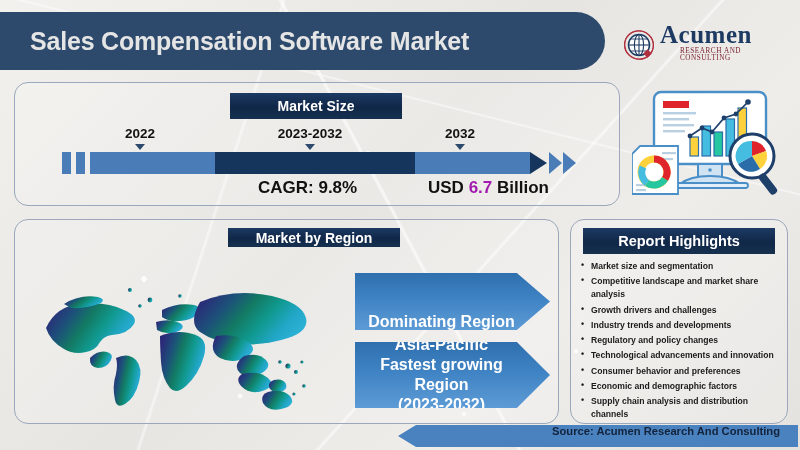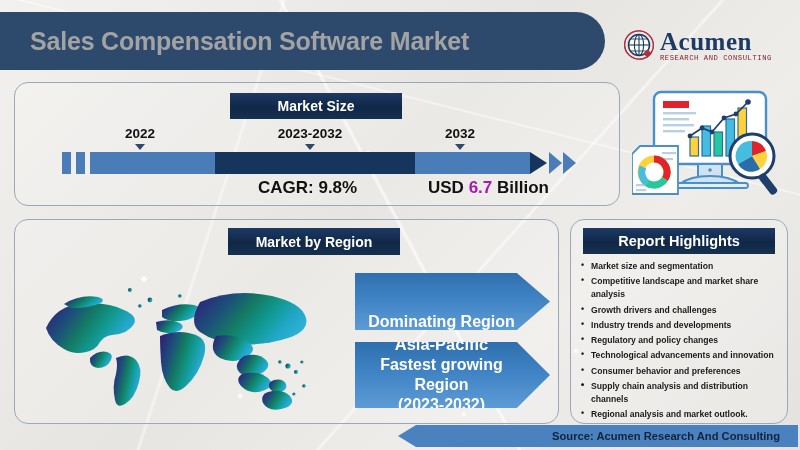--- a/index.html
+++ b/index.html
@@ -29,40 +29,41 @@
   }
 
   
   #header-bar{
     position:absolute; left:-20px; top:12px; width:625px; height:58px;
     background:#2d4a6d;
     border-radius:0 40px 40px 0;
     display:flex; align-items:center;
   }
   #page-title{
-    color:#a3a3a3; font-size:25px; font-weight:bold;
+    color:#e5e5e5; font-size:25px; font-weight:bold;
     margin-left:50px; letter-spacing:-.2px;
     white-space:nowrap;
   }
   #logo{
     position:absolute; right:8px; top:14px;
     width:170px; height:48px;
     display:flex; align-items:flex-end; gap:4px;
   }
   #logo-globe{ width:34px; height:34px; position:relative; flex:0 0 auto; }
   #logo-text{ display:flex; flex-direction:column; line-height:1; }
   #logo-name{
     font-family:"Liberation Serif", serif;
     font-size:25px; font-weight:bold; color:#1d3a63;
     letter-spacing:.5px;
   }
   #logo-tag{
-    font-family:Liberation Mono, monospace;
+    font-family:Liberation Serif, serif;
     font-size:7.2px; color:#7b2230; letter-spacing:.55px;
     margin-top:1px;
+    margin-left:20px;
   }
 
   
   .panel{
     position:absolute;
     background:rgba(255,255,255,.18);
     border:1.3px solid #9aa8bb;
     border-radius:14px;
   }
   #panel-market{ left:14px; top:82px; width:606px; height:124px; }
@@ -70,21 +71,21 @@
   #panel-highlights{ left:570px; top:219px; width:218px; height:205px; }
 
   
   .chip{
     position:absolute;
     background:linear-gradient(180deg,#1d3a63 0%,#102748 55%,#16314f 100%);
     color:#fff; font-weight:bold; text-align:center;
     display:flex; align-items:center; justify-content:center;
   }
   #chip-market-size{ left:230px; top:93px; width:172px; height:26px; font-size:14px; }
-  #chip-market-region{ left:228px; top:228px; width:172px; height:27px; font-size:14px; }
+  #chip-market-region{ left:228px; top:228px; width:172px; height:19px; font-size:14px; }
   #chip-report-highlights{ left:583px; top:228px; width:192px; height:26px; font-size:14.5px;text-align:center; }
 
   
   #tl-tick-a{ position:absolute; left:62px; top:152px; width:9px;  height:22px; background:#4a7cb8; }
   #tl-tick-b{ position:absolute; left:76px; top:152px; width:9px;  height:22px; background:#4a7cb8; }
   #tl-seg-1 { position:absolute; left:90px; top:152px; width:125px; height:22px; background:#4a7cb8; }
   #tl-seg-2 { position:absolute; left:215px;top:152px; width:200px; height:22px; background:#16355c; }
   #tl-seg-3 { position:absolute; left:415px;top:152px; width:115px; height:22px; background:#4a7cb8; }
   #tl-arrowhead{
     position:absolute; left:530px; top:152px; width:0; height:0;
@@ -157,21 +158,21 @@
   }
   .highlight-bullet{
     position:absolute; left:3px; top:-1px; font-size:9px;
   }
 
   
   #source-bar{
     position:absolute; left:398px; top:425px; width:400px; height:22px;
     background:#4a82bf;
     clip-path:polygon(18px 0, 100% 0, 100% 100%, 18px 100%, 0 50%);
-    display:flex; align-items:center; justify-content:flex-end;
+    display:flex; align-items:flex-start; justify-content:flex-end;
   }
   #source-text{
     color:#13233b; font-size:11.2px; font-weight:bold;
     margin-right:18px; white-space:nowrap;
   }
 </style>
 </head>
 <body>
 
 <div id="bg-texture"></div>
@@ -346,20 +347,20 @@
 <div id="chip-report-highlights" class="chip">Report Highlights</div>
 
 <div id="highlight-list">
     <div class="highlight-item"><span class="highlight-bullet">•</span><span>Market size and segmentation</span></div>
     <div class="highlight-item"><span class="highlight-bullet">•</span><span>Competitive landscape and market share analysis</span></div>
     <div class="highlight-item"><span class="highlight-bullet">•</span><span>Growth drivers and challenges</span></div>
     <div class="highlight-item"><span class="highlight-bullet">•</span><span>Industry trends and developments</span></div>
     <div class="highlight-item"><span class="highlight-bullet">•</span><span>Regulatory and policy changes</span></div>
     <div class="highlight-item"><span class="highlight-bullet">•</span><span>Technological advancements and innovation</span></div>
     <div class="highlight-item"><span class="highlight-bullet">•</span><span>Consumer behavior and preferences</span></div>
-    <div class="highlight-item"><span class="highlight-bullet">•</span></div>
+    <div class="highlight-item"><span class="highlight-bullet">•</span><span>Economic and demographic factors</span></div>
     <div class="highlight-item"><span class="highlight-bullet">•</span><span>Supply chain analysis and distribution channels</span></div>
     <div class="highlight-item"><span class="highlight-bullet">•</span><span>Regional analysis and market outlook.</span></div>
   </div>
 
 <div id="source-bar">
   <div id="source-text">Source: Acumen Research And Consulting</div>
 </div>
 
 </body></html>

